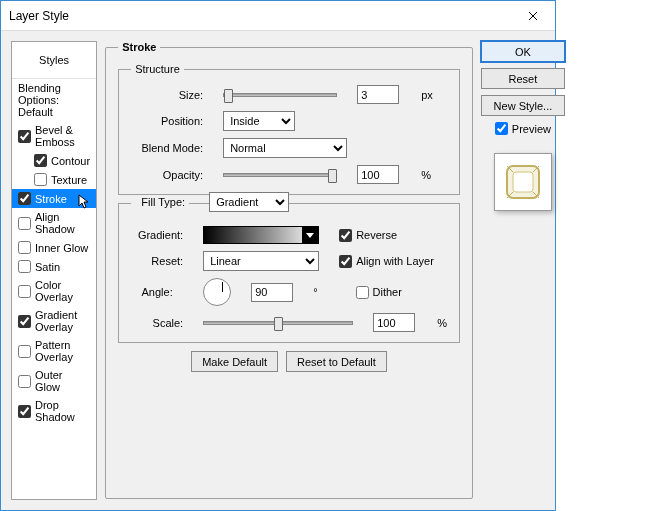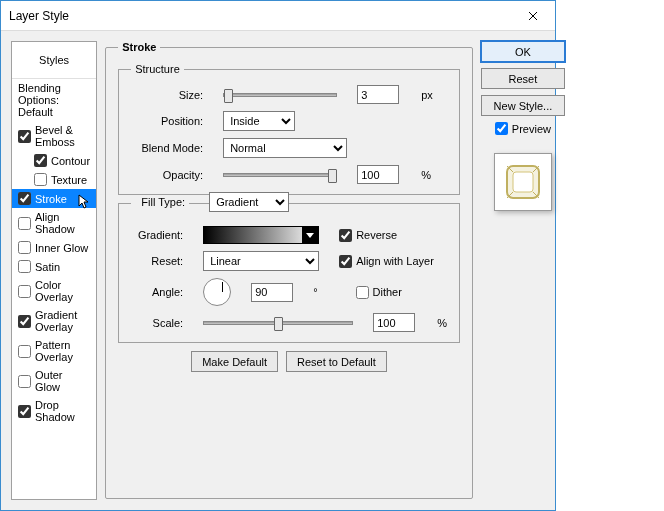--- a/index.html
+++ b/index.html
@@ -173,21 +173,21 @@
           <div class="row">
             <span style="width:52px; text-align:right">Reset:</span>
             <select class="sel" style="width:116px"><option>Linear</option></select>
             <label class="chk">
               <input type="checkbox" checked="" style="">
               <span>Align with Layer</span>
             </label>
           </div>
 
           <div class="row">
-            <span style="width:52px; text-align:right">Angle:</span>
+            <span style="width:52px; text-align:center">Angle:</span>
             <span class="knob"></span>
             <input class="num" value="90" style="">
             <span>°</span>
             <label class="chk" style="margin-left:18px">
               <input type="checkbox" style="">
               <span>Dither</span>
             </label>
           </div>
 
           <div class="row" style="margin-bottom:0">

